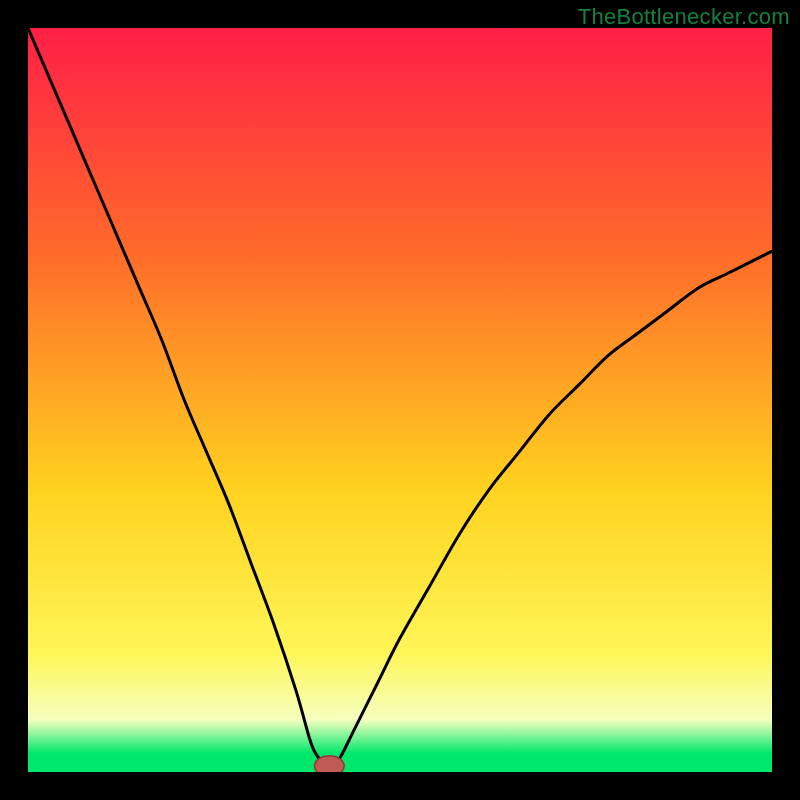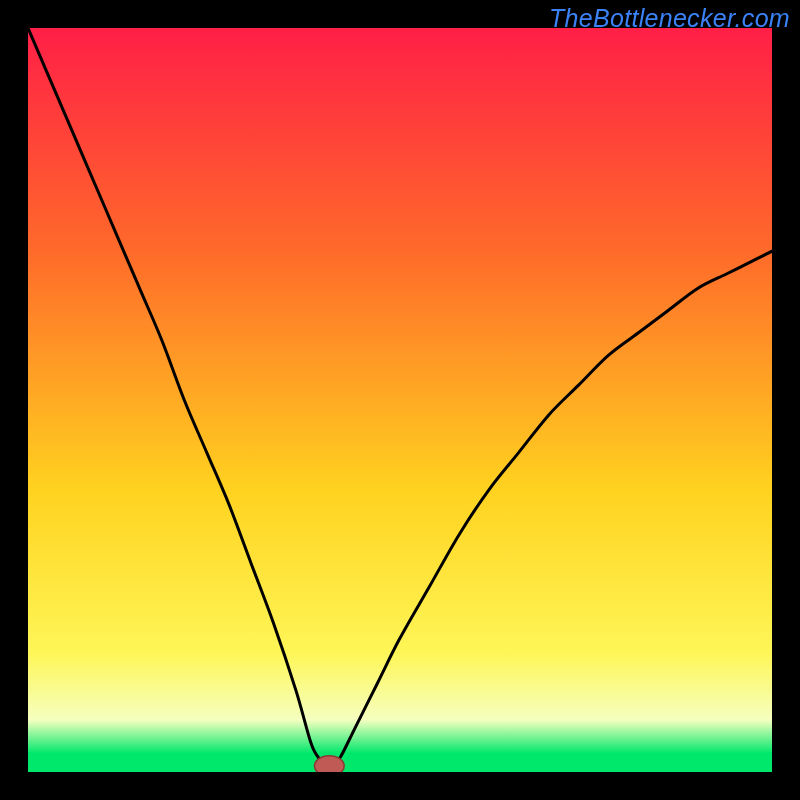--- a/index.html
+++ b/index.html
@@ -15,26 +15,25 @@
     position: absolute;
     top: 0; left: 0;
     width: 800px;
     height: 800px;
     background: #000;
   }
   .watermark {
     position: absolute;
     top: 4px;
     right: 10px;
-    color: #3b82f6;
-    font-size: 25px;
+    color: #15803d;
+    font-size: 22px;
     font-weight: 500;
     letter-spacing: 0.3px;
     z-index: 10;
-    font-style: italic;
   }
   .plot-outer {
     position: absolute;
     top: 28px;
     left: 28px;
     width: 744px;
     height: 744px;
     background: #000;
   }
   svg.plot {

